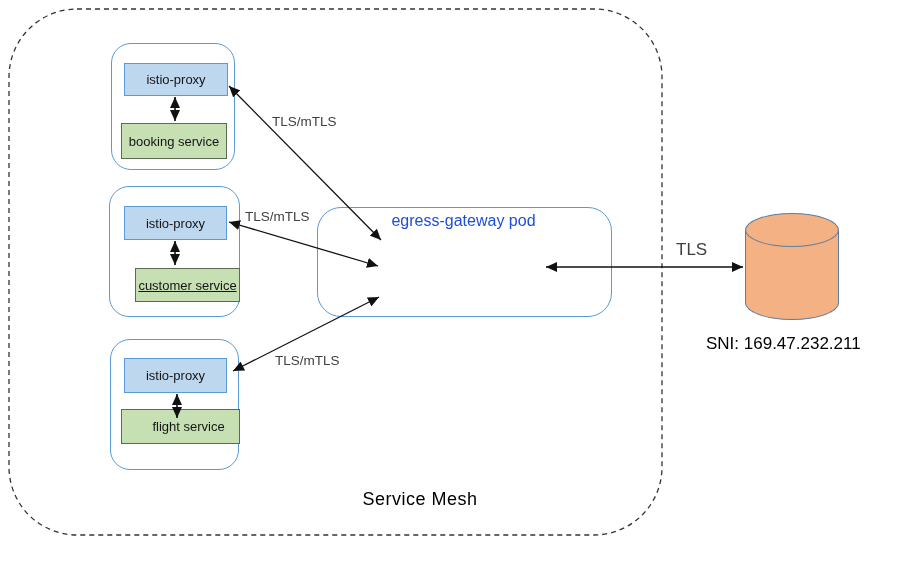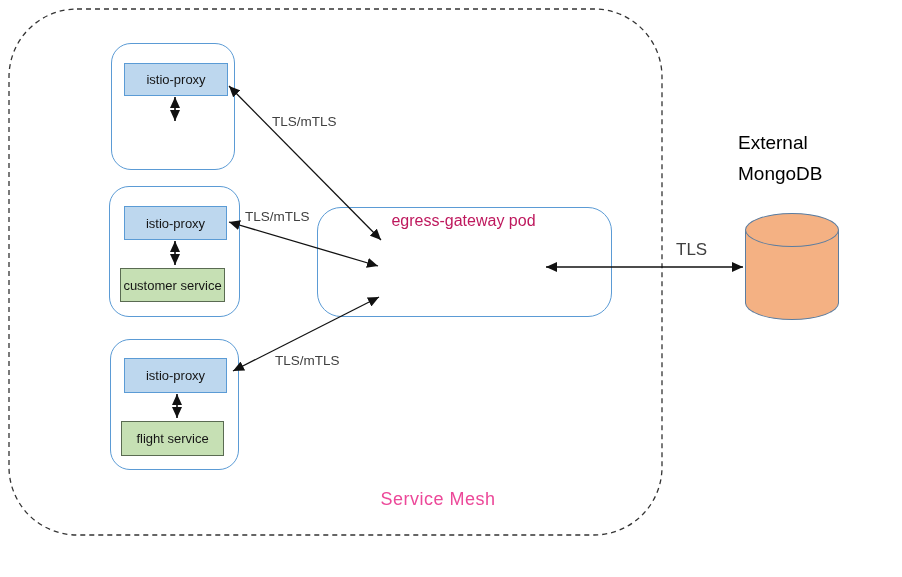--- a/index.html
+++ b/index.html
@@ -15,36 +15,36 @@
   #pod1 { left:111px; top:43px;  width:122px; height:125px; }
   #pod2 { left:109px; top:186px; width:129px; height:129px; }
   #pod3 { left:110px; top:339px; width:127px; height:129px; }
 
   #egress-pod {
     position:absolute; left:317px; top:207px; width:293px; height:108px;
     background:#fff; border:1.4px solid var(--pod-border); border-radius:24px;
   }
   #egress-title {
     position:absolute; left:317px; top:212px; width:293px;
-    text-align:center; font-size:16px; color:#be185d;
+    text-align:center; font-size:16px; color:#1d4ed8;
   }
 
   
   .nodebox {
     position:absolute; display:flex; align-items:center; justify-content:center;
     font-size:13px; color:#151515; white-space:nowrap; z-index:2;
   }
   .proxy   { background:var(--proxy-fill);   border:1.3px solid var(--proxy-border); }
   .service { background:var(--service-fill); border:1.3px solid var(--service-border); }
   #proxy1 { left:124px; top:63px;  width:102px; height:31px; }
   #proxy2 { left:124px; top:206px; width:101px; height:32px; }
   #proxy3 { left:124px; top:358px; width:101px; height:33px; }
   #svc1   { left:121px; top:123px; width:104px; height:34px; }
-  #svc2   { left:120px; top:268px; width:103px; height:32px; }
-  #svc3   { left:121px; top:421px; width:101px; height:33px; }
+  #svc2   { left:135px; top:268px; width:103px; height:32px;text-decoration:underline; }
+  #svc3   { left:121px; top:409px; width:101px; height:33px;padding-left:16px; }
   #gateway {
     left:381px; top:240px; width:162px; height:53px; font-size:15px;
     background:var(--gateway-fill); border:1.4px solid var(--gateway-border);
   }
 
   
   #cylinder { position:absolute; left:745px; top:213px; width:94px; height:107px; z-index:2; }
   #cylinder .cyl-body {
     position:absolute; left:0; right:0; top:17px; bottom:0;
     background:var(--cylinder-fill);
@@ -56,21 +56,21 @@
     position:absolute; left:0; right:0; top:0; height:34px;
     background:var(--cylinder-fill);
     border:1.4px solid var(--cylinder-border);
     border-radius:50%; box-sizing:border-box;
   }
 
   
   .free-label { position:absolute; white-space:pre-line; z-index:6; }
   #ext-title  { left:738px; top:127px; font-size:19px; line-height:31px; color:#000; }
   #sni-label  { left:706px; top:334px; font-size:17px; color:#000; }
-  #mesh-label { left:328px; top:489px; width:220px; text-align:center; font-size:18px; color:#ec4899; letter-spacing:0.5px; }
+  #mesh-label { left:310px; top:489px; width:220px; text-align:center; font-size:18px; color:#000000; letter-spacing:0.5px; }
   .edge-label { position:absolute; font-size:13.5px; color:#404040; z-index:6; white-space:nowrap; }
   #lbl-edge1 { left:272px; top:114px; }
   #lbl-edge2 { left:245px; top:209px; }
   #lbl-edge3 { left:275px; top:353px; }
   #lbl-tls   { left:676px; top:240px; font-size:17px; }
 
   
   #overlay { position:absolute; left:0; top:0; z-index:5; pointer-events:none; }
   #overlay .edge { stroke:var(--arrow); stroke-width:1.3px; fill:none; }
   #overlay .vedge { stroke:var(--arrow); stroke-width:1.6px; fill:none; }
@@ -102,36 +102,36 @@
     <line class="vedge" x1="175" y1="97" x2="175" y2="121" marker-start="url(#mStart)" marker-end="url(#mEnd)"></line>
     <line class="vedge" x1="175" y1="241" x2="175" y2="265" marker-start="url(#mStart)" marker-end="url(#mEnd)"></line>
     <line class="vedge" x1="177" y1="394" x2="177" y2="418" marker-start="url(#mStart)" marker-end="url(#mEnd)"></line>
   </svg>
 
   <div class="pod" id="pod1"></div>
   <div class="pod" id="pod2"></div>
   <div class="pod" id="pod3"></div>
 
   <div class="nodebox proxy" id="proxy1">istio-proxy</div>
+  <div class="nodebox service" id="svc1">booking service</div>
 
   <div class="nodebox proxy" id="proxy2">istio-proxy</div>
   <div class="nodebox service" id="svc2">customer service</div>
 
   <div class="nodebox proxy" id="proxy3">istio-proxy</div>
   <div class="nodebox service" id="svc3">flight service</div>
 
   <div id="egress-pod"></div>
   <div id="egress-title">egress-gateway pod</div>
 
   <div id="cylinder">
     <div class="cyl-body"></div>
     <div class="cyl-top"></div>
   </div>
-  <div class="free-label" id="ext-title">External
-MongoDB</div>
+  <div class="free-label" id="sni-label">SNI: 169.47.232.211</div>
 
   <div class="free-label" id="mesh-label">Service Mesh</div>
 
   <div class="edge-label" id="lbl-edge1">TLS/mTLS</div>
   <div class="edge-label" id="lbl-edge2">TLS/mTLS</div>
   <div class="edge-label" id="lbl-edge3">TLS/mTLS</div>
   <div class="edge-label" id="lbl-tls">TLS</div>
 
 </div>
 

